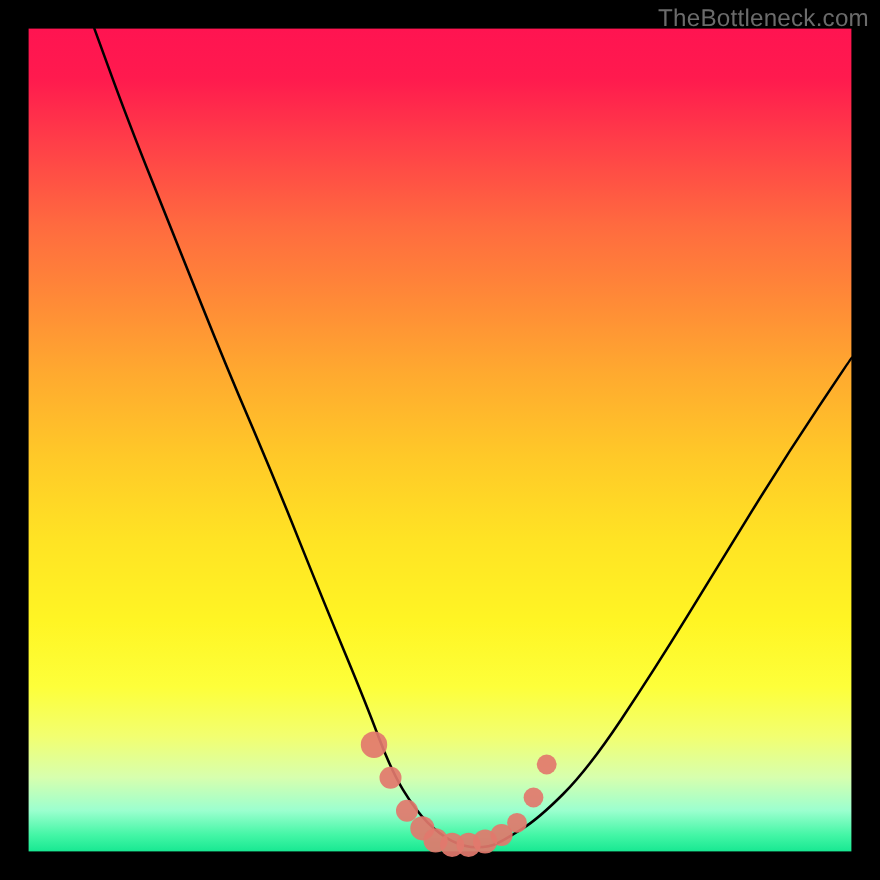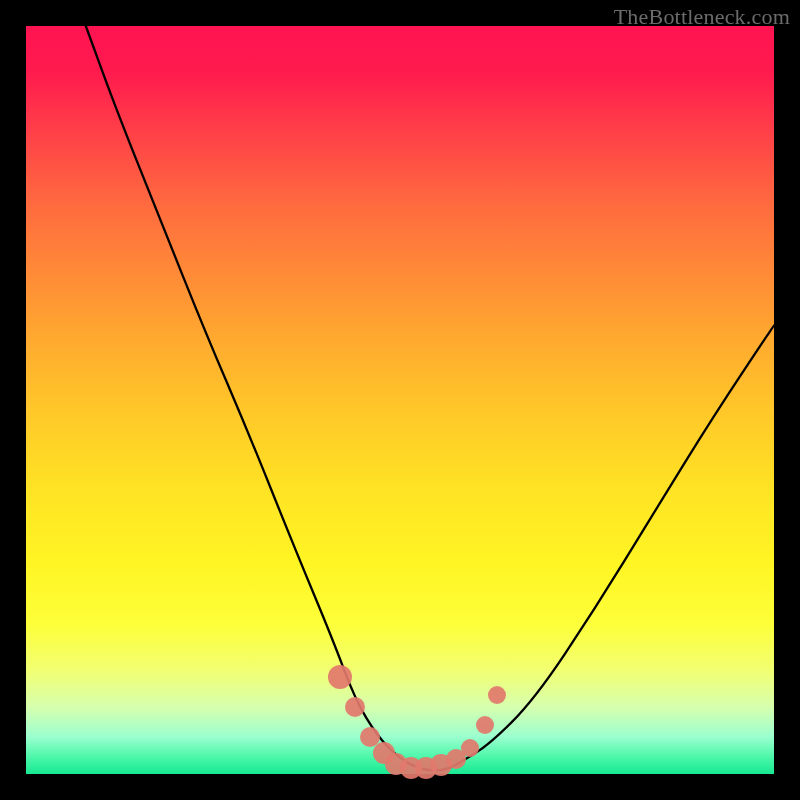--- a/index.html
+++ b/index.html
@@ -11,21 +11,20 @@
     overflow: hidden;
     font-family: Arial, Helvetica, sans-serif;
   }
   .frame {
     position: absolute;
     left: 0;
     top: 0;
     width: 800px;
     height: 800px;
     background: #000;
-    font-family: Liberation Serif, serif;
   }
   .plot-area {
     position: absolute;
     left: 26px;
     top: 26px;
     width: 748px;
     height: 748px;
     background: linear-gradient(
       to bottom,
       #ff1451 0%,

